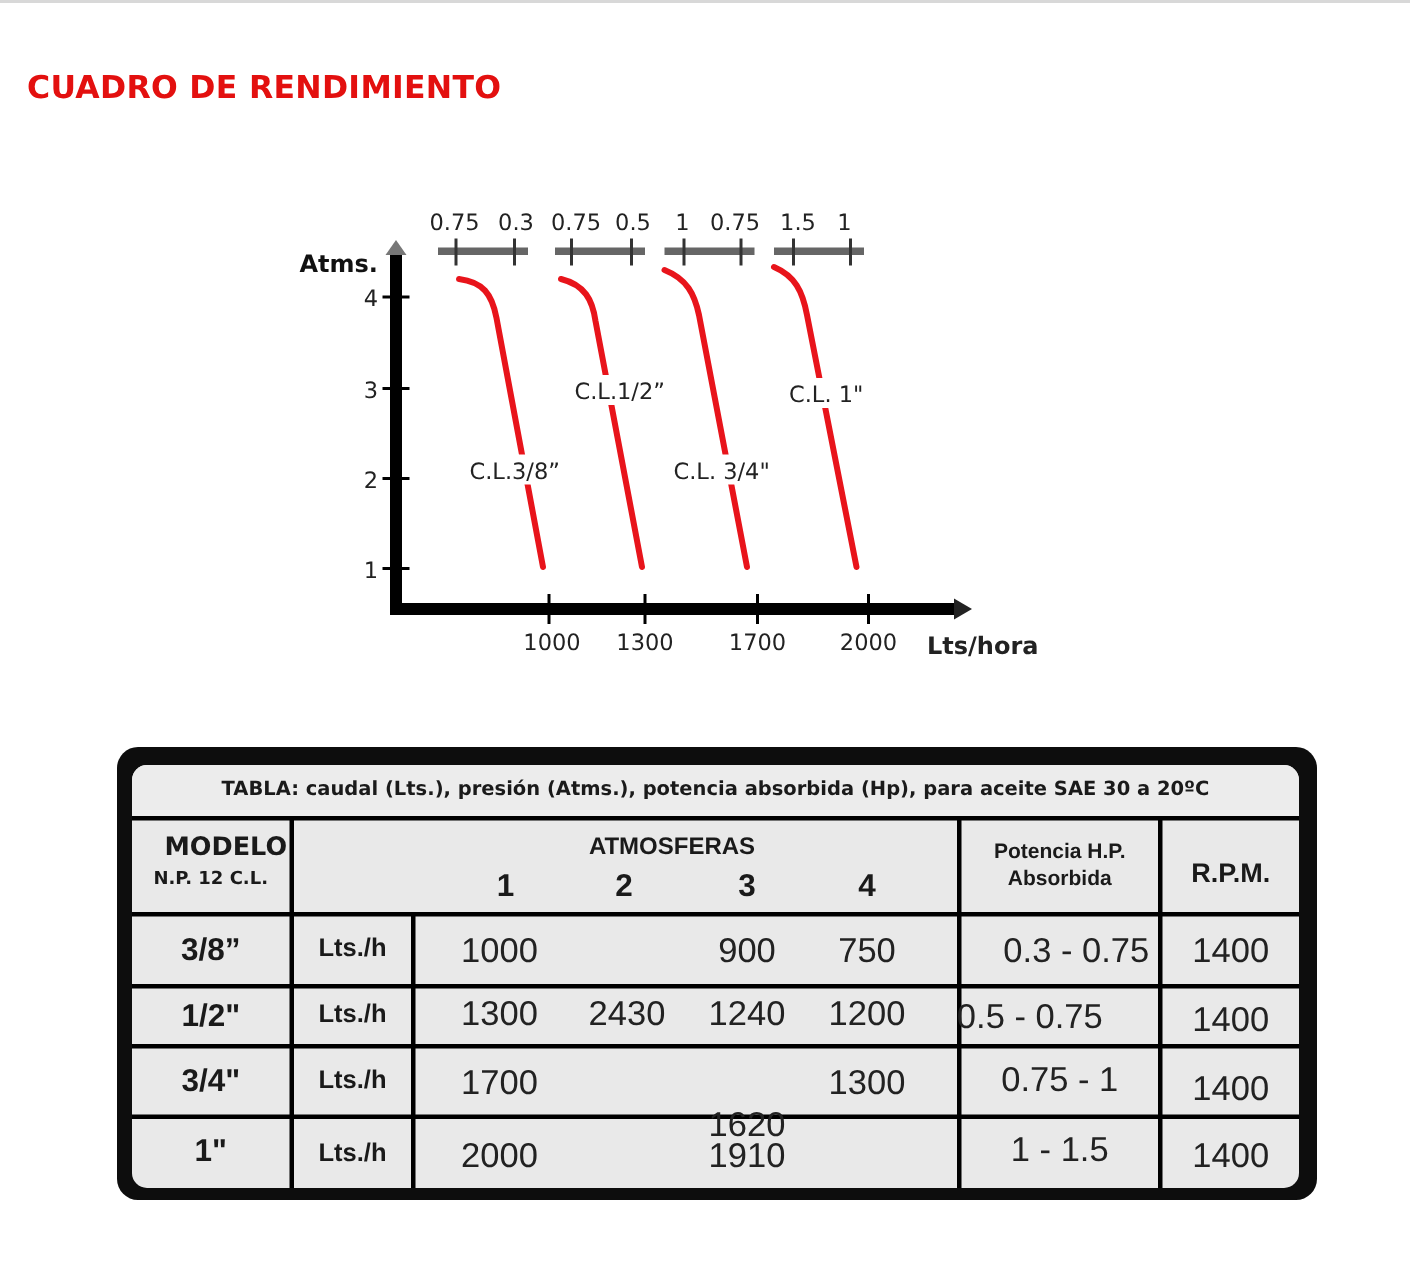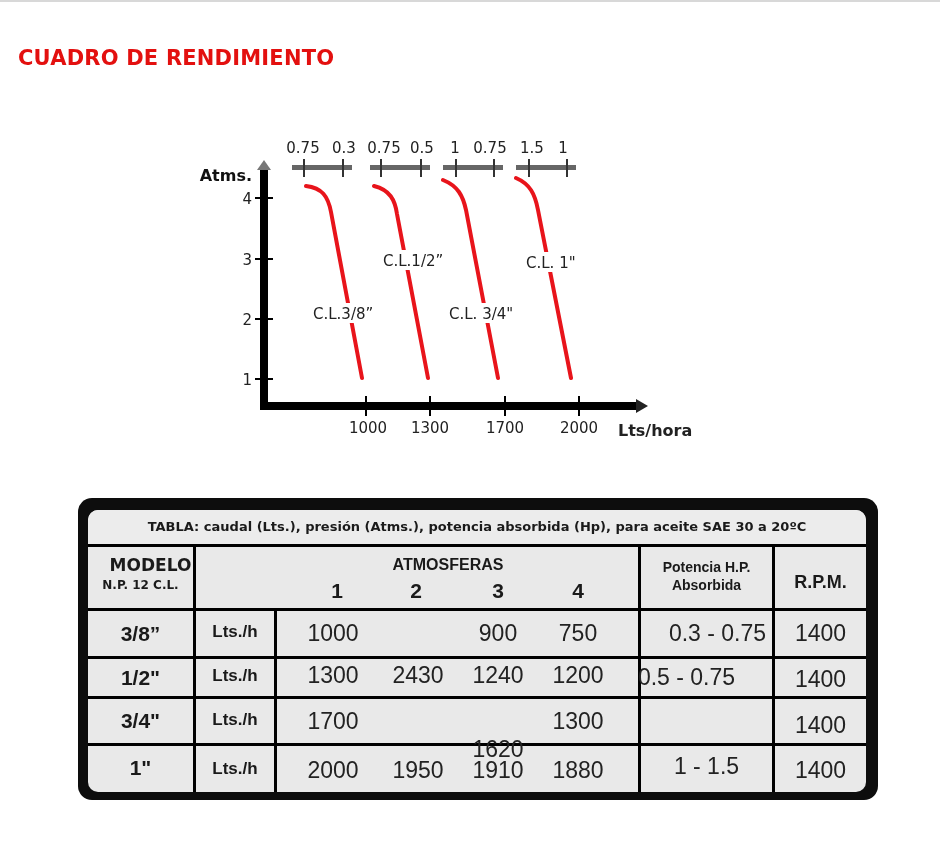--- a/index.html
+++ b/index.html
@@ -171,24 +171,23 @@
     <div class="cell val" style="left:370px;top:113px;width:80px;height:37px;">1240</div>
     <div class="cell val" style="left:450px;top:113px;width:80px;height:37px;">1200</div>
     <div class="cell val" style="left:533px;top:115px;width:131px;height:37px;">0.5 - 0.75</div>
     <div class="cell val" style="left:687px;top:117px;width:91px;height:37px;">1400</div>
 
     <div class="cell model" style="left:0;top:155px;width:105px;height:44px;">3/4"</div>
     <div class="cell unit" style="left:108px;top:155px;width:78px;height:42px;">Lts./h</div>
     <div class="cell val" style="left:205px;top:155px;width:80px;height:44px;">1700</div>
     <div class="cell val" style="left:370px;top:155px;width:80px;height:44px;margin-top:28px;">1620</div>
     <div class="cell val" style="left:450px;top:155px;width:80px;height:44px;">1300</div>
+    <div class="cell val" style="left:553px;top:153px;width:131px;height:44px;">0.75 - 1</div>
     <div class="cell val" style="left:687px;top:159px;width:91px;height:44px;">1400</div>
 
     <div class="cell model" style="left:0;top:202px;width:105px;height:44px;">1"</div>
     <div class="cell unit" style="left:108px;top:202px;width:78px;height:46px;">Lts./h</div>
     <div class="cell val" style="left:205px;top:202px;width:80px;height:48px;">2000</div>
-    <div class="cell val" style="left:290px;top:202px;width:80px;height:48px;">1950</div>
     <div class="cell val" style="left:370px;top:202px;width:80px;height:48px;">1910</div>
-    <div class="cell val" style="left:450px;top:202px;width:80px;height:48px;">1880</div>
     <div class="cell val" style="left:553px;top:200px;width:131px;height:44px;">1 - 1.5</div>
     <div class="cell val" style="left:687px;top:204px;width:91px;height:44px;">1400</div>
   </div>
 </div>
 
 </body></html>

